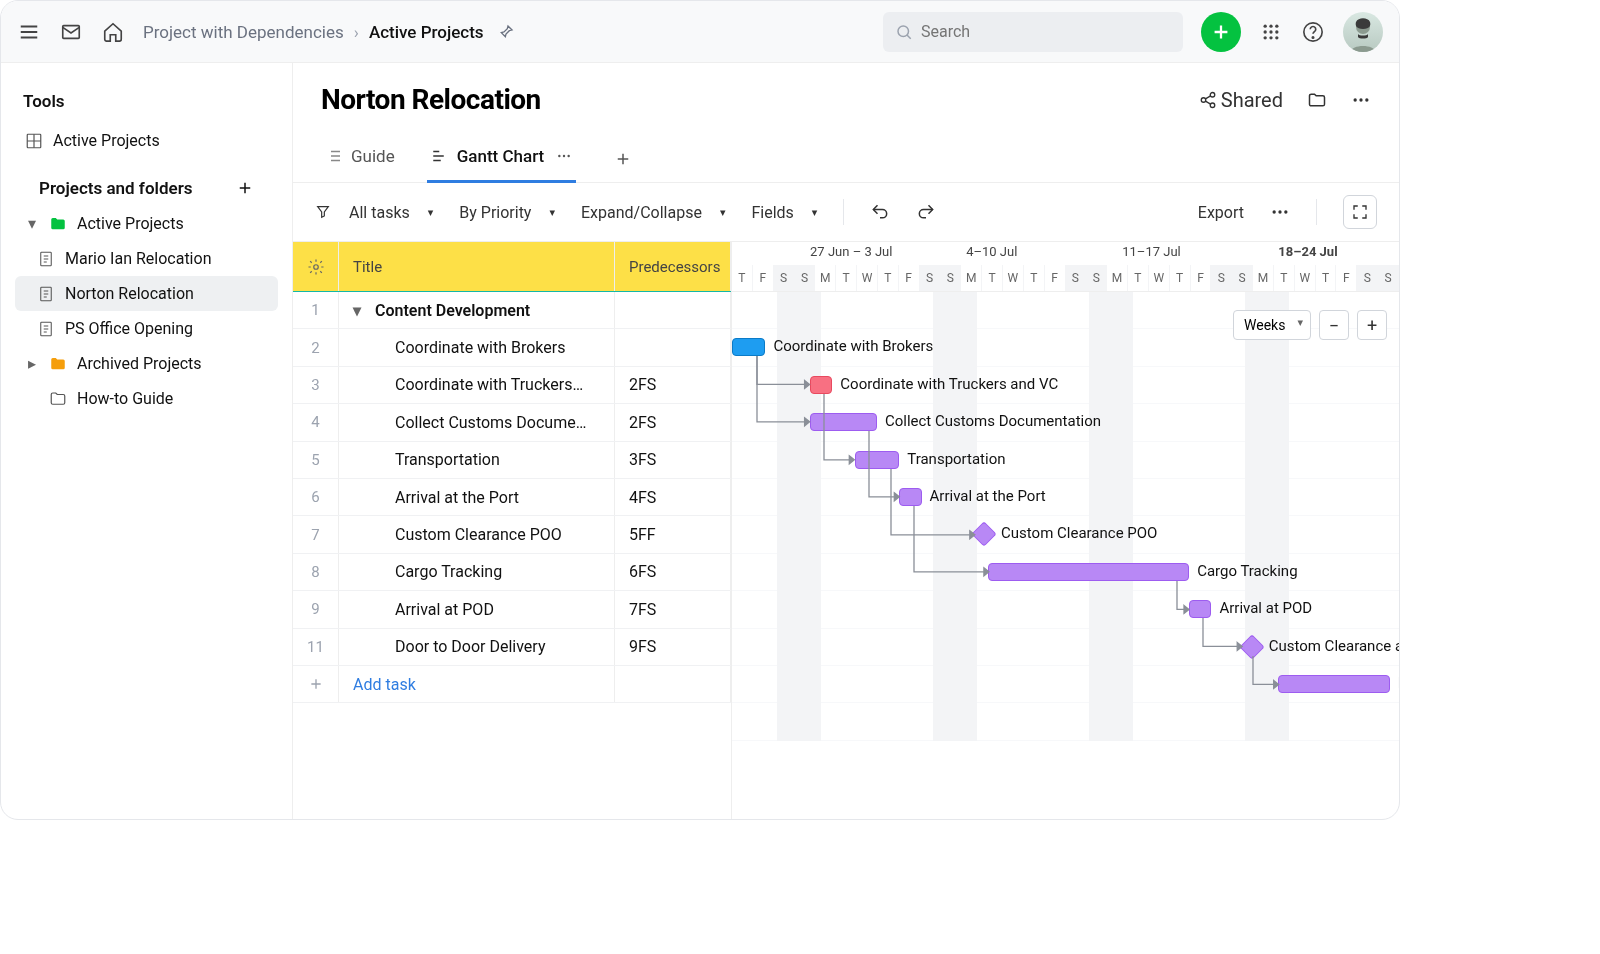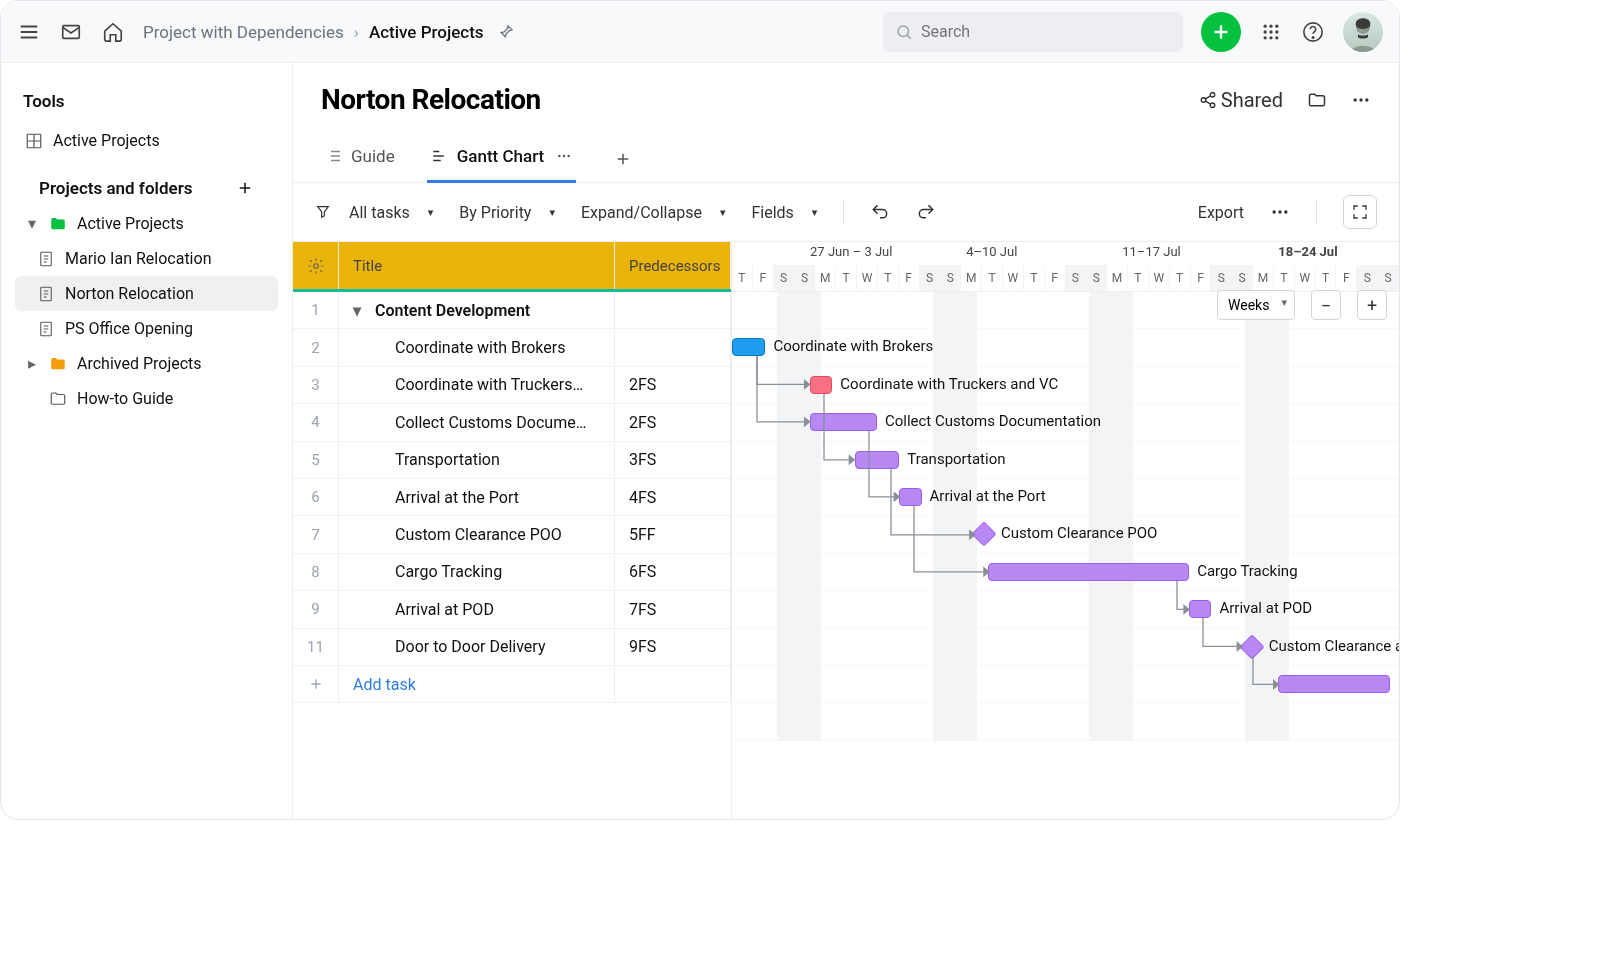--- a/index.html
+++ b/index.html
@@ -48,21 +48,21 @@
 
 .toolbar{display:flex;align-items:center;padding:12px 22px;gap:26px;color:#333;font-size:16px;border-bottom:1px solid #eee}
 .tbitem{display:flex;align-items:center;gap:18px;cursor:pointer}
 .tbspacer{flex:1}
 .divider{width:1px;height:26px;background:#e5e7eb}
 .sqbtn{width:34px;height:34px;border:1px solid #d1d5db;border-radius:6px;display:flex;align-items:center;justify-content:center;background:#fff;cursor:pointer}
 
 
 .gridwrap{flex:1;display:flex;overflow:hidden;position:relative}
 .leftgrid{display:flex;flex-direction:column;border-right:1px solid #eee}
-.lh{display:flex;height:50px;border-bottom:3px solid #14b8a6;background:#eab308}
+.lh{display:flex;height:50px;border-bottom:1px solid #14b8a6;background:#fde047}
 .lh .gear{width:46px;display:flex;align-items:center;justify-content:center;color:#666;border-right:1px solid #eee}
 .lh .th{display:flex;align-items:center;padding:0 14px;font-size:15px;color:#444;border-right:1px solid #eee}
 .col-title{width:276px}
 .col-pred{width:116px}
 .row{display:flex;height:37.4px;border-bottom:1px solid #f0f1f3;font-size:16px;color:#111}
 .row .num{width:46px;display:flex;align-items:center;justify-content:center;color:#9ca3af;border-right:1px solid #eee;font-size:15px}
 .row .cell{display:flex;align-items:center;padding:0 14px;border-right:1px solid #eee;overflow:hidden;white-space:nowrap}
 .row .cell.title{width:276px}
 .row .cell.pred{width:116px}
 .row.group .cell.title{font-weight:600}
@@ -84,21 +84,21 @@
 .wknd{position:absolute;top:0;bottom:0;background:#f3f4f6;width:44.6px}
 .bar{position:absolute;height:18px;border-radius:4px;top:9px}
 .barlbl{position:absolute;top:8px;font-size:15px;color:#111;white-space:nowrap}
 .purple{background:#b888f5;border:1px solid #9d5cf0}
 .blue{background:#1e9df1;border:1px solid #0b7bc7}
 .red{background:#f87082;border:1px solid #e8495f}
 .milestone{position:absolute;width:18px;height:18px;transform:rotate(45deg);top:9px;border-radius:3px}
 .conn{position:absolute;stroke:#8a8f98;stroke-width:1.3;fill:none}
 .conn .arrow{fill:#8a8f98}
 
-.zoomctl{position:absolute;right:12px;top:48px;display:flex;gap:16px;align-items:center}
+.zoomctl{position:absolute;right:12px;top:68px;display:flex;gap:8px;align-items:center}
 .zoomsel{height:30px;border:1px solid #d1d5db;border-radius:4px;padding:0 24px 0 10px;font-size:14px;background:#fff;appearance:none;position:relative}
 .zoomwrap{position:relative}
 .zoomwrap::after{content:'▾';position:absolute;right:8px;top:6px;font-size:11px;color:#666;pointer-events:none}
 .zoombtn{width:30px;height:30px;border:1px solid #d1d5db;border-radius:4px;background:#fff;display:flex;align-items:center;justify-content:center;cursor:pointer;font-size:18px;color:#333}
 
 </style>
 </head>
 <body>
 
 <div class="topbar">

